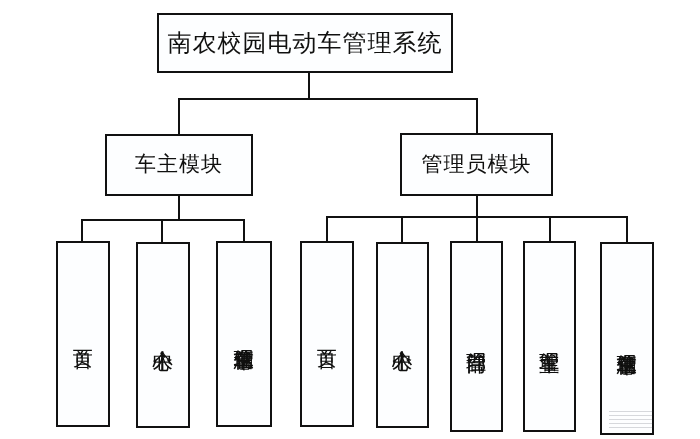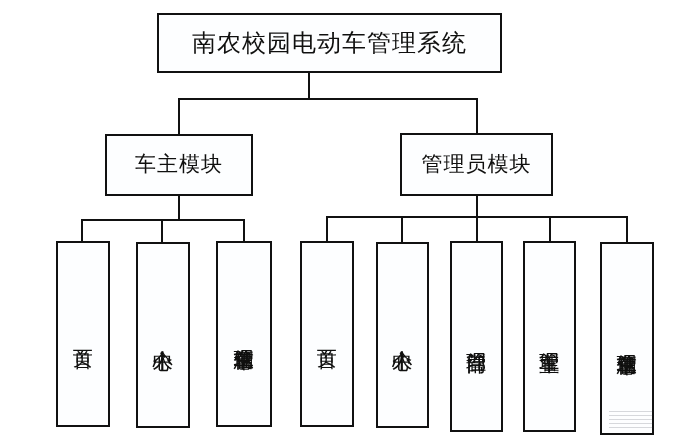--- a/index.html
+++ b/index.html
@@ -94,21 +94,21 @@
   <div class="lineV" style="left:243px; top:219px; height:23px;"></div>
 
   <div class="lineV" style="left:476px; top:196px; height:22px;"></div>
   <div class="lineH" style="left:326px; top:216px; width:301px;"></div>
   <div class="lineV" style="left:326px; top:216px; height:26px;"></div>
   <div class="lineV" style="left:401px; top:216px; height:26px;"></div>
   <div class="lineV" style="left:476px; top:216px; height:26px;"></div>
   <div class="lineV" style="left:549px; top:216px; height:26px;"></div>
   <div class="lineV" style="left:626px; top:216px; height:26px;"></div>
 
-  <div class="node root" style="left:157px; top:13px; width:345px; height:60px;">南农校园电动车管理系统</div>
+  <div class="node root" style="left:157px; top:13px; width:296px; height:60px;">南农校园电动车管理系统</div>
 
   <div class="node module" style="left:400px; top:133px; width:153px; height:63px;">管理员模块</div>
 
   <div class="node module" style="left:105px; top:134px; width:148px; height:62px;">车主模块</div>
 
   <div class="node leaf" style="left:56px; top:241px; width:54px; height:186px;">首页</div>
   <div class="node leaf" style="left:136px; top:242px; width:54px; height:186px;">个人中心</div>
   <div class="node leaf" style="left:216px; top:241px; width:56px; height:186px;">车辆信息管理</div>
 
   <div class="node leaf" style="left:300px; top:241px; width:54px; height:186px;">首页</div>

